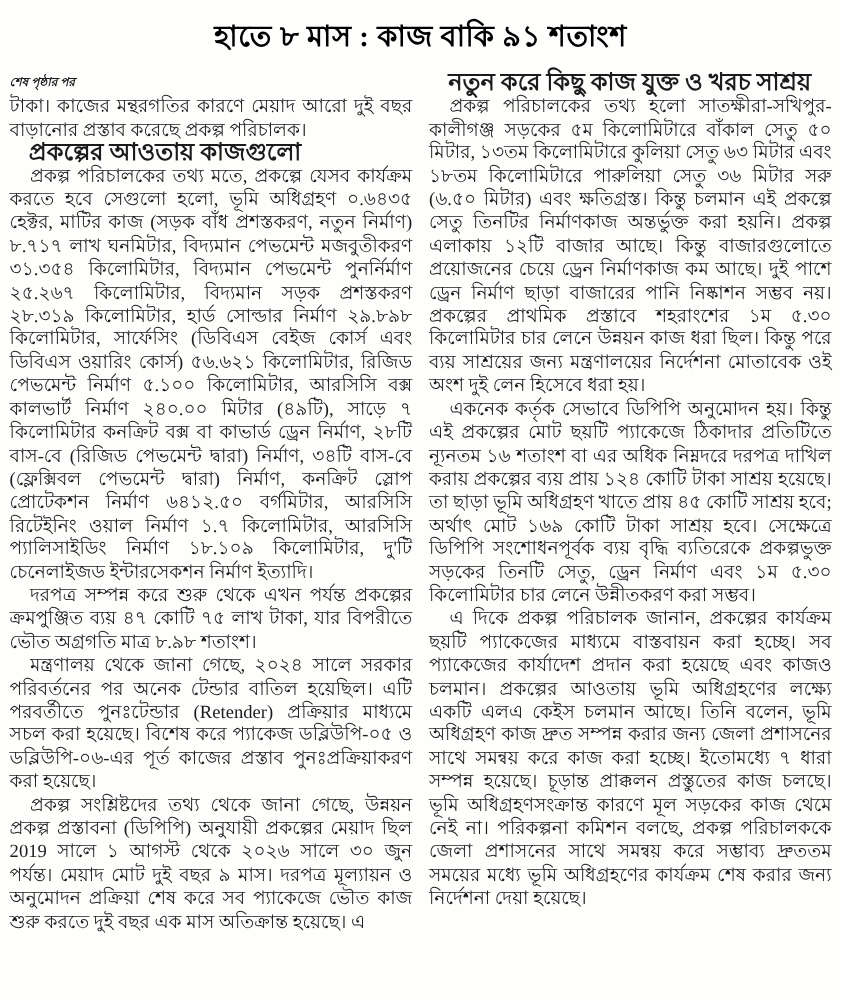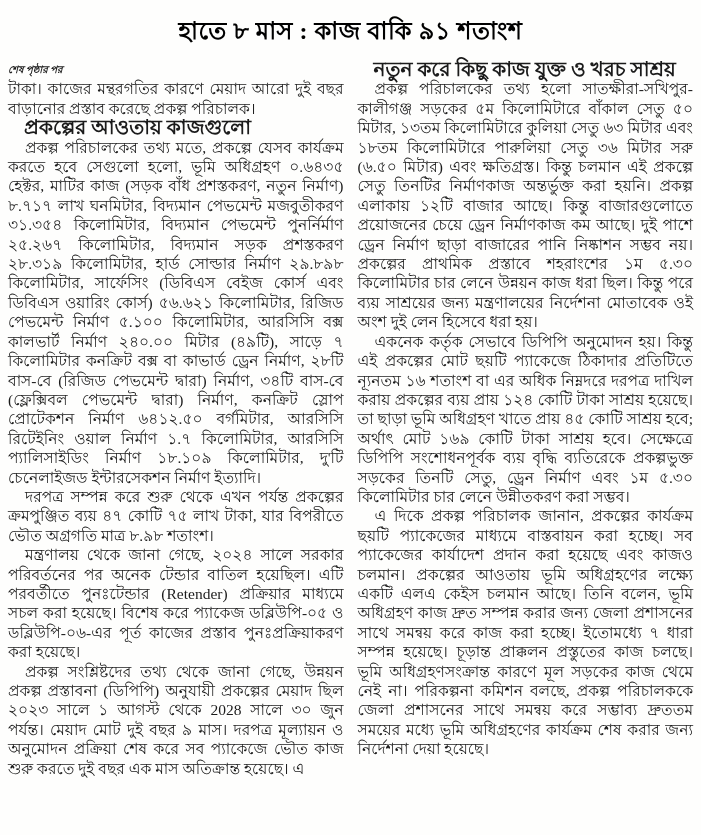--- a/index.html
+++ b/index.html
@@ -57,21 +57,21 @@
   <h1 class="headline">হাতে ৮ মাস : কাজ বাকি ৯১ শতাংশ</h1>
 
   <div class="cols">
     <div class="col">
         <p class="continued">শেষ পৃষ্ঠার পর</p>
         <p class="para flush">টাকা। কাজের মন্থরগতির কারণে মেয়াদ আরো দুই বছর বাড়ানোর প্রস্তাব করেছে প্রকল্প পরিচালক।</p>
         <p class="subhead">প্রকল্পের আওতায় কাজগুলো</p>
         <p class="para">প্রকল্প পরিচালকের তথ্য মতে, প্রকল্পে যেসব কার্যক্রম করতে হবে সেগুলো হলো, ভূমি অধিগ্রহণ ০.৬৪৩৫ হেক্টর, মাটির কাজ (সড়ক বাঁধ প্রশস্তকরণ, নতুন নির্মাণ) ৮.৭১৭ লাখ ঘনমিটার, বিদ্যমান পেভমেন্ট মজবুতীকরণ ৩১.৩৫৪ কিলোমিটার, বিদ্যমান পেভমেন্ট পুনর্নির্মাণ ২৫.২৬৭ কিলোমিটার, বিদ্যমান সড়ক প্রশস্তকরণ ২৮.৩১৯ কিলোমিটার, হার্ড সোল্ডার নির্মাণ ২৯.৮৯৮ কিলোমিটার, সার্ফেসিং (ডিবিএস বেইজ কোর্স এবং ডিবিএস ওয়ারিং কোর্স) ৫৬.৬২১ কিলোমিটার, রিজিড পেভমেন্ট নির্মাণ ৫.১০০ কিলোমিটার, আরসিসি বক্স কালভার্ট নির্মাণ ২৪০.০০ মিটার (৪৯টি), সাড়ে ৭ কিলোমিটার কনক্রিট বক্স বা কাভার্ড ড্রেন নির্মাণ, ২৮টি বাস-বে (রিজিড পেভমেন্ট দ্বারা) নির্মাণ, ৩৪টি বাস-বে (ফ্লেক্সিবল পেভমেন্ট দ্বারা) নির্মাণ, কনক্রিট স্লোপ প্রোটেকশন নির্মাণ ৬৪১২.৫০ বর্গমিটার, আরসিসি রিটেইনিং ওয়াল নির্মাণ ১.৭ কিলোমিটার, আরসিসি প্যালিসাইডিং নির্মাণ ১৮.১০৯ কিলোমিটার, দু'টি চেনেলাইজড ইন্টারসেকশন নির্মাণ ইত্যাদি।</p>
         <p class="para">দরপত্র সম্পন্ন করে শুরু থেকে এখন পর্যন্ত প্রকল্পের ক্রমপুঞ্জিত ব্যয় ৪৭ কোটি ৭৫ লাখ টাকা, যার বিপরীতে ভৌত অগ্রগতি মাত্র ৮.৯৮ শতাংশ।</p>
         <p class="para">মন্ত্রণালয় থেকে জানা গেছে, ২০২৪ সালে সরকার পরিবর্তনের পর অনেক টেন্ডার বাতিল হয়েছিল। এটি পরবর্তীতে পুনঃটেন্ডার (Retender) প্রক্রিয়ার মাধ্যমে সচল করা হয়েছে। বিশেষ করে প্যাকেজ ডব্লিউপি-০৫ ও ডব্লিউপি-০৬-এর পূর্ত কাজের প্রস্তাব পুনঃপ্রক্রিয়াকরণ করা হয়েছে।</p>
-        <p class="para">প্রকল্প সংশ্লিষ্টদের তথ্য থেকে জানা গেছে, উন্নয়ন প্রকল্প প্রস্তাবনা (ডিপিপি) অনুযায়ী প্রকল্পের মেয়াদ ছিল ২০২৩ সালে ১ আগস্ট থেকে 2028 সালে ৩০ জুন পর্যন্ত। মেয়াদ মোট দুই বছর ৯ মাস। দরপত্র মূল্যায়ন ও অনুমোদন প্রক্রিয়া শেষ করে সব প্যাকেজে ভৌত কাজ শুরু করতে দুই বছর এক মাস অতিক্রান্ত হয়েছে। এ</p>
+        <p class="para">প্রকল্প সংশ্লিষ্টদের তথ্য থেকে জানা গেছে, উন্নয়ন প্রকল্প প্রস্তাবনা (ডিপিপি) অনুযায়ী প্রকল্পের মেয়াদ ছিল 2019 সালে ১ আগস্ট থেকে ২০২৬ সালে ৩০ জুন পর্যন্ত। মেয়াদ মোট দুই বছর ৯ মাস। দরপত্র মূল্যায়ন ও অনুমোদন প্রক্রিয়া শেষ করে সব প্যাকেজে ভৌত কাজ শুরু করতে দুই বছর এক মাস অতিক্রান্ত হয়েছে। এ</p>
       </div>
     <div class="col">
         <p class="subhead">নতুন করে কিছু কাজ যুক্ত ও খরচ সাশ্রয়</p>
         <p class="para">প্রকল্প পরিচালকের তথ্য হলো সাতক্ষীরা-সখিপুর-কালীগঞ্জ সড়কের ৫ম কিলোমিটারে বাঁকাল সেতু ৫০ মিটার, ১৩তম কিলোমিটারে কুলিয়া সেতু ৬৩ মিটার এবং ১৮তম কিলোমিটারে পারুলিয়া সেতু ৩৬ মিটার সরু (৬.৫০ মিটার) এবং ক্ষতিগ্রস্ত। কিন্তু চলমান এই প্রকল্পে সেতু তিনটির নির্মাণকাজ অন্তর্ভুক্ত করা হয়নি। প্রকল্প এলাকায় ১২টি বাজার আছে। কিন্তু বাজারগুলোতে প্রয়োজনের চেয়ে ড্রেন নির্মাণকাজ কম আছে। দুই পাশে ড্রেন নির্মাণ ছাড়া বাজারের পানি নিষ্কাশন সম্ভব নয়। প্রকল্পের প্রাথমিক প্রস্তাবে শহরাংশের ১ম ৫.৩০ কিলোমিটার চার লেনে উন্নয়ন কাজ ধরা ছিল। কিন্তু পরে ব্যয় সাশ্রয়ের জন্য মন্ত্রণালয়ের নির্দেশনা মোতাবেক ওই অংশ দুই লেন হিসেবে ধরা হয়।</p>
         <p class="para">একনেক কর্তৃক সেভাবে ডিপিপি অনুমোদন হয়। কিন্তু এই প্রকল্পের মোট ছয়টি প্যাকেজে ঠিকাদার প্রতিটিতে ন্যূনতম ১৬ শতাংশ বা এর অধিক নিম্নদরে দরপত্র দাখিল করায় প্রকল্পের ব্যয় প্রায় ১২৪ কোটি টাকা সাশ্রয় হয়েছে। তা ছাড়া ভূমি অধিগ্রহণ খাতে প্রায় ৪৫ কোটি সাশ্রয় হবে; অর্থাৎ মোট ১৬৯ কোটি টাকা সাশ্রয় হবে। সেক্ষেত্রে ডিপিপি সংশোধনপূর্বক ব্যয় বৃদ্ধি ব্যতিরেকে প্রকল্পভুক্ত সড়কের তিনটি সেতু, ড্রেন নির্মাণ এবং ১ম ৫.৩০ কিলোমিটার চার লেনে উন্নীতকরণ করা সম্ভব।</p>
         <p class="para">এ দিকে প্রকল্প পরিচালক জানান, প্রকল্পের কার্যক্রম ছয়টি প্যাকেজের মাধ্যমে বাস্তবায়ন করা হচ্ছে। সব প্যাকেজের কার্যাদেশ প্রদান করা হয়েছে এবং কাজও চলমান। প্রকল্পের আওতায় ভূমি অধিগ্রহণের লক্ষ্যে একটি এলএ কেইস চলমান আছে। তিনি বলেন, ভূমি অধিগ্রহণ কাজ দ্রুত সম্পন্ন করার জন্য জেলা প্রশাসনের সাথে সমন্বয় করে কাজ করা হচ্ছে। ইতোমধ্যে ৭ ধারা সম্পন্ন হয়েছে। চূড়ান্ত প্রাক্কলন প্রস্তুতের কাজ চলছে। ভূমি অধিগ্রহণসংক্রান্ত কারণে মূল সড়কের কাজ থেমে নেই না। পরিকল্পনা কমিশন বলছে, প্রকল্প পরিচালককে জেলা প্রশাসনের সাথে সমন্বয় করে সম্ভাব্য দ্রুততম সময়ের মধ্যে ভূমি অধিগ্রহণের কার্যক্রম শেষ করার জন্য নির্দেশনা দেয়া হয়েছে।</p>
       </div>
   </div>
 </div>
 

